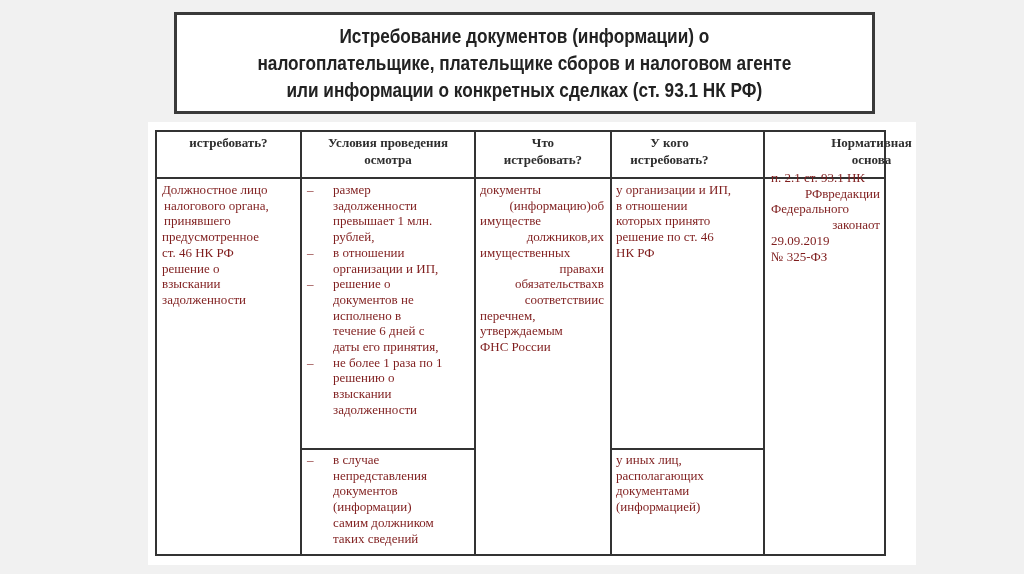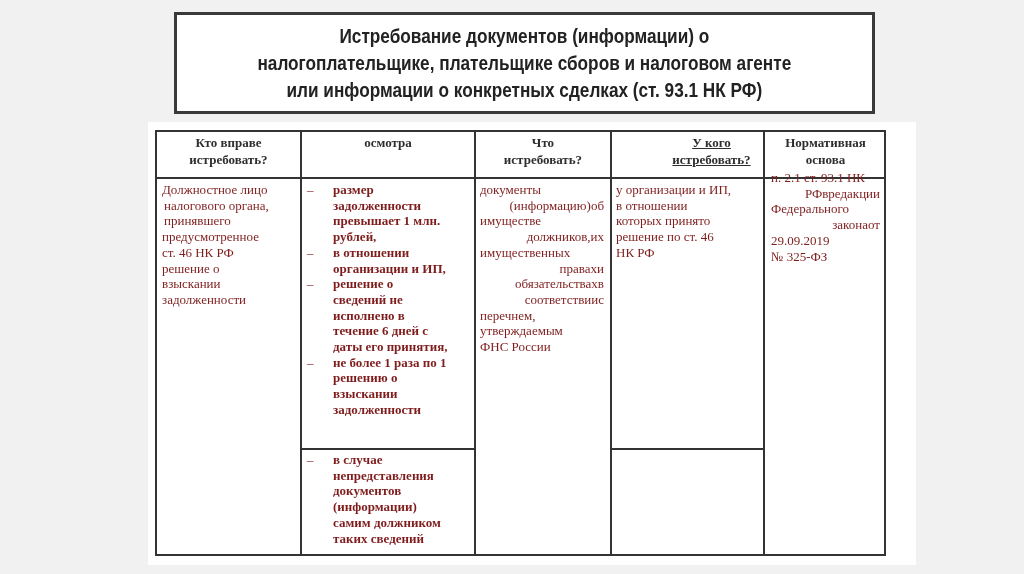--- a/index.html
+++ b/index.html
@@ -79,21 +79,21 @@
     .hdr {
       font-weight: bold;
       text-align: center;
       color: #2e2e2e;
       line-height: 17px;
     }
     .line { display: block; white-space: nowrap; }
     .just { display: flex; justify-content: flex-end; white-space: nowrap; }
     .bullet-item { display: flex; }
     .dash { width: 26px; flex: 0 0 26px; padding-left: 4px; }
-    .bullet-body { flex: 1; font-weight: bold; }
+    .bullet-body { flex: 1; }
   </style>
 </head>
 <body>
 
 <div class="slide">
 
   <div class="title-box">
     <div class="title-text">
       <span class="title-line">Истребование документов (информации) о</span>
       <span class="title-line">налогоплательщике, плательщике сборов и налоговом агенте</span>
@@ -106,35 +106,35 @@
   <div class="grid"></div>
   <div class="vline" style="left:282px"></div>
   <div class="vline" style="left:456px"></div>
   <div class="vline" style="left:592px"></div>
   <div class="vline" style="left:745px"></div>
   <div class="hline" style="left:137px; top:177px; width:731px;"></div>
   <div class="hline" style="left:282px; top:448px; width:176px;"></div>
   <div class="hline" style="left:592px; top:448px; width:155px;"></div>
 
   <div class="cell hdr" style="left:139px; top:134px; width:143px;">
-    <span class="line">Кто вправе</span>
     <span class="line">истребовать?</span>
   </div>
   <div class="cell hdr" style="left:284px; top:134px; width:172px;">
+    <span class="line">Условия проведения</span>
     <span class="line">осмотра</span>
   </div>
   <div class="cell hdr" style="left:458px; top:134px; width:134px;">
     <span class="line">Что</span>
     <span class="line">истребовать?</span>
   </div>
-  <div class="cell hdr" style="left:618px; top:134px; width:151px;text-decoration:underline;">
+  <div class="cell hdr" style="left:576px; top:134px; width:151px;">
     <span class="line">У кого</span>
     <span class="line">истребовать?</span>
   </div>
-  <div class="cell hdr" style="left:747px; top:134px; width:121px;">
+  <div class="cell hdr" style="left:747px; top:134px; width:121px;padding-left:46px;">
     <span class="line">Нормативная</span>
     <span class="line">основа</span>
   </div>
 
   <div class="cell" style="left:144px; top:182px; width:136px;">
     <span class="line">Должностное лицо</span>
     <span class="line" style="padding-left:2px">налогового органа,</span>
     <span class="line" style="padding-left:2px">принявшего</span>
     <span class="line">предусмотренное</span>
     <span class="line">ст. 46 НК РФ</span>
@@ -157,21 +157,21 @@
       <span class="dash">–</span>
       <div class="bullet-body">
         <span class="line">в отношении</span>
         <span class="line">организации и ИП,</span>
       </div>
     </div>
     <div class="bullet-item">
       <span class="dash">–</span>
       <div class="bullet-body">
         <span class="line">решение о</span>
-        <span class="line">сведений не</span>
+        <span class="line">документов не</span>
         <span class="line">исполнено в</span>
         <span class="line">течение 6 дней с</span>
         <span class="line">даты его принятия,</span>
       </div>
     </div>
     <div class="bullet-item">
       <span class="dash">–</span>
       <div class="bullet-body">
         <span class="line">не более 1 раза по 1</span>
         <span class="line">решению о</span>
@@ -225,20 +225,26 @@
   </div>
 
   <div class="cell" style="left:598px; top:182px; width:145px;">
     <span class="line">у организации и ИП,</span>
     <span class="line">в отношении</span>
     <span class="line">которых принято</span>
     <span class="line">решение по ст. 46</span>
     <span class="line">НК РФ</span>
   </div>
 
+  <div class="cell" style="left:598px; top:452px; width:145px;">
+    <span class="line">у иных лиц,</span>
+    <span class="line">располагающих</span>
+    <span class="line">документами</span>
+    <span class="line">(информацией)</span>
+  </div>
 
   <div class="cell" style="left:753px; top:170px; width:109px;">
     <span class="line">п. 2.1 ст. 93.1 НК</span>
     <span class="just">
         <span>РФ</span>
         <span>в</span>
         <span>редакции</span>
       </span>
     <span class="line">Федерального</span>
     <span class="just">

